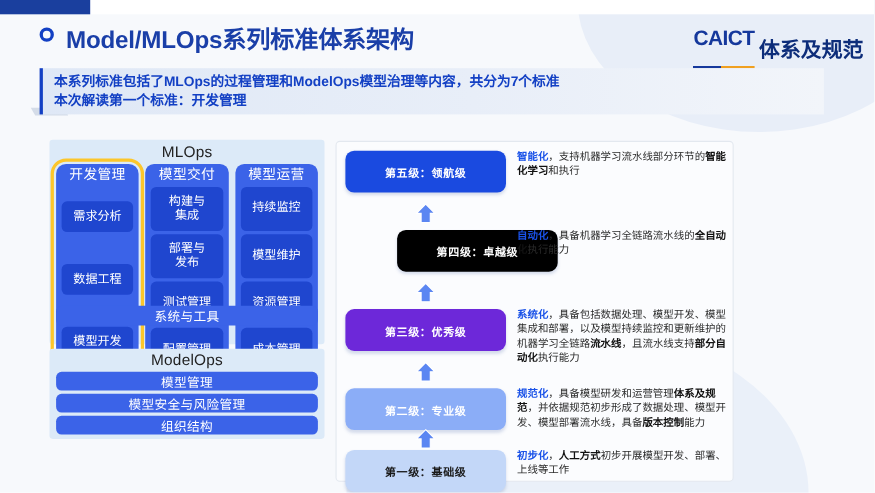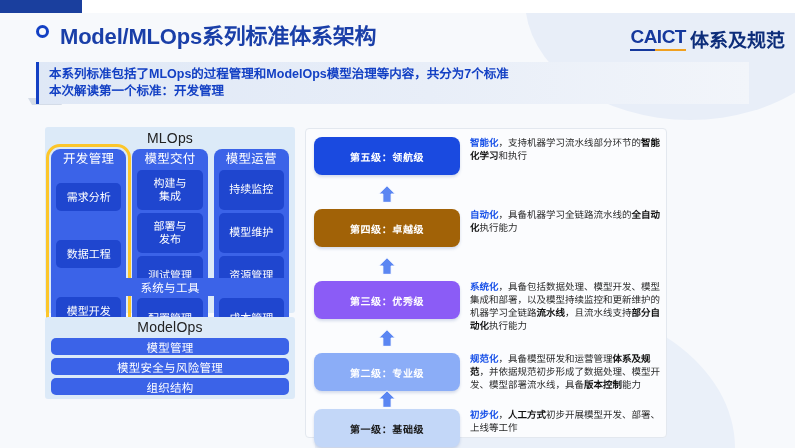--- a/index.html
+++ b/index.html
@@ -49,21 +49,21 @@
     position:absolute;left:60px;top:5px;
     font-size:22px;font-weight:bold;color:#1a3fa8;
     letter-spacing:-0.2px;white-space:nowrap;
   }
   .logo{
     position:absolute;right:10px;top:12px;
     display:flex;align-items:center;gap:4px;
   }
   .logo-caict{
     position:relative;font-size:19px;font-weight:bold;
-    color:#15389c;letter-spacing:-0.5px;padding-bottom:3px;
+    color:#15389c;letter-spacing:-0.5px;padding-bottom:15px;
   }
   .logo-caict::after{
     content:"";position:absolute;left:0;bottom:0;width:100%;height:2.5px;
     background:linear-gradient(to right,#15389c 0 45%,#f0a020 45% 100%);
   }
   .logo-cn{font-size:19px;font-weight:bold;color:#0d2d7a;letter-spacing:0px;}
   
   .sub-banner{
     position:absolute;left:36px;top:62px;width:713px;height:42px;z-index:4;
     background:linear-gradient(to right,#dfe8f6 0%,#e8eef8 55%,#f2f5fa 100%);
@@ -219,23 +219,23 @@
           <div class="bar">组织结构</div>
         </div>
     </div>
   </div>
   <div class="sys-bar">系统与工具</div>
 
   <div class="right-card">
     <div class="lvl-wrap" id="levels">
         <div class="lvl" style="top: 0px; background: rgb(26, 74, 224); color: rgb(255, 255, 255);">第五级：领航级</div>
         <div class="desc" style="top: -1px;"><span class="kw">智能化</span><span>，支持机器学习流水线部分环节的</span><b>智能化学习</b><span>和执行</span></div>
-        <div class="lvl" style="top: 72px; background: #a16207; color: rgb(255, 255, 255);">第四级：卓越级</div>
+        <div class="lvl" style="top: 72px; background: #000000; color: rgb(255, 255, 255); margin-left: 47px;">第四级：卓越级</div>
         <div class="desc" style="top: 71px;"><span class="kw">自动化</span><span>，具备机器学习全链路流水线的</span><b>全自动化</b><span>执行能力</span></div>
-        <div class="lvl" style="top: 144px; background: #8b5cf6; color: rgb(255, 255, 255);">第三级：优秀级</div>
+        <div class="lvl" style="top: 144px; background: #6d28d9; color: rgb(255, 255, 255);">第三级：优秀级</div>
         <div class="desc" style="top: 143px;"><span class="kw">系统化</span><span>，具备包括数据处理、模型开发、模型集成和部署，以及模型持续监控和更新维护的机器学习全链路</span><b>流水线</b><span>，且流水线支持</span><b>部分自动化</b><span>执行能力</span></div>
         <div class="lvl" style="top: 216px; background: rgb(139, 173, 247); color: rgb(255, 255, 255);">第二级：专业级</div>
         <div class="desc" style="top: 215px;"><span class="kw">规范化</span><span>，具备模型研发和运营管理</span><b>体系及规范</b><span>，并依据规范初步形成了数据处理、模型开发、模型部署流水线，具备</span><b>版本控制</b><span>能力</span></div>
         <div class="lvl" style="top: 272px; background: rgb(195, 215, 248); color: rgb(26, 26, 26);">第一级：基础级</div>
         <div class="desc" style="top: 271px;"><span class="kw">初步化</span><span>，</span><b>人工方式</b><span>初步开展模型开发、部署、上线等工作</span></div>
         <div class="arrow" style="top: 47px;"><svg viewBox="0 0 24 24" width="20" height="20">
             <path d="M12 2 L22 12 L17 12 L17 22 L7 22 L7 12 L2 12 Z" fill="#5b86f2" stroke="#ffffff" stroke-width="1.2"></path>
           </svg></div>
         <div class="arrow" style="top: 119px;"><svg viewBox="0 0 24 24" width="20" height="20">
             <path d="M12 2 L22 12 L17 12 L17 22 L7 22 L7 12 L2 12 Z" fill="#5b86f2" stroke="#ffffff" stroke-width="1.2"></path>

